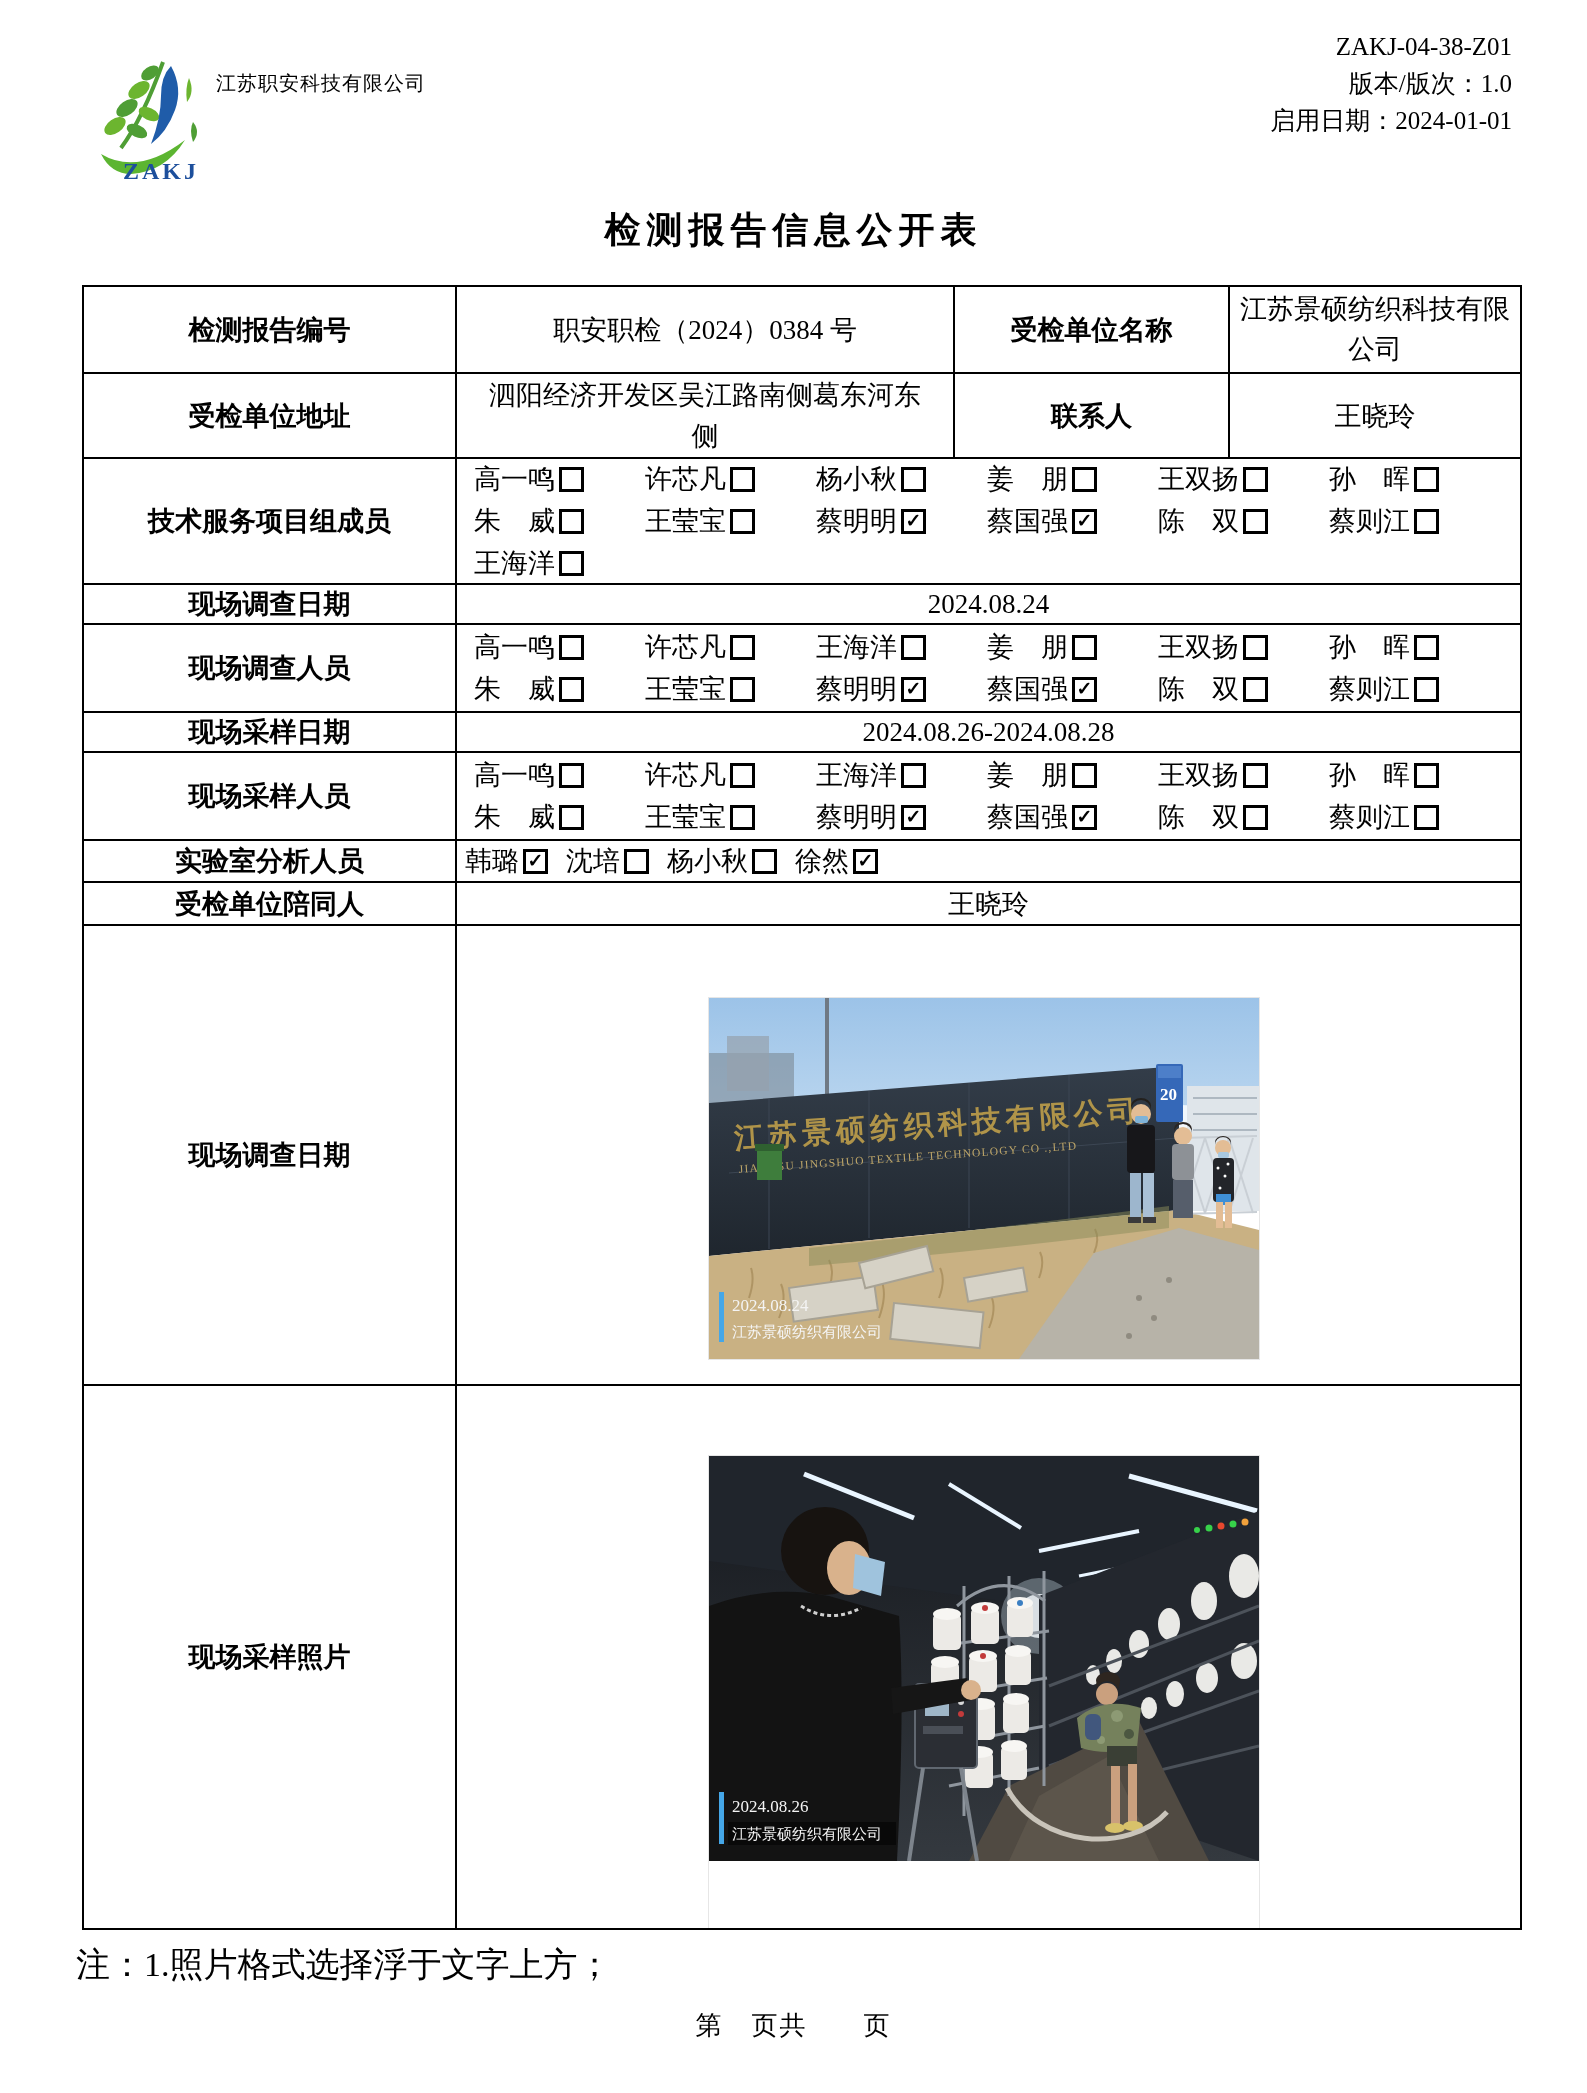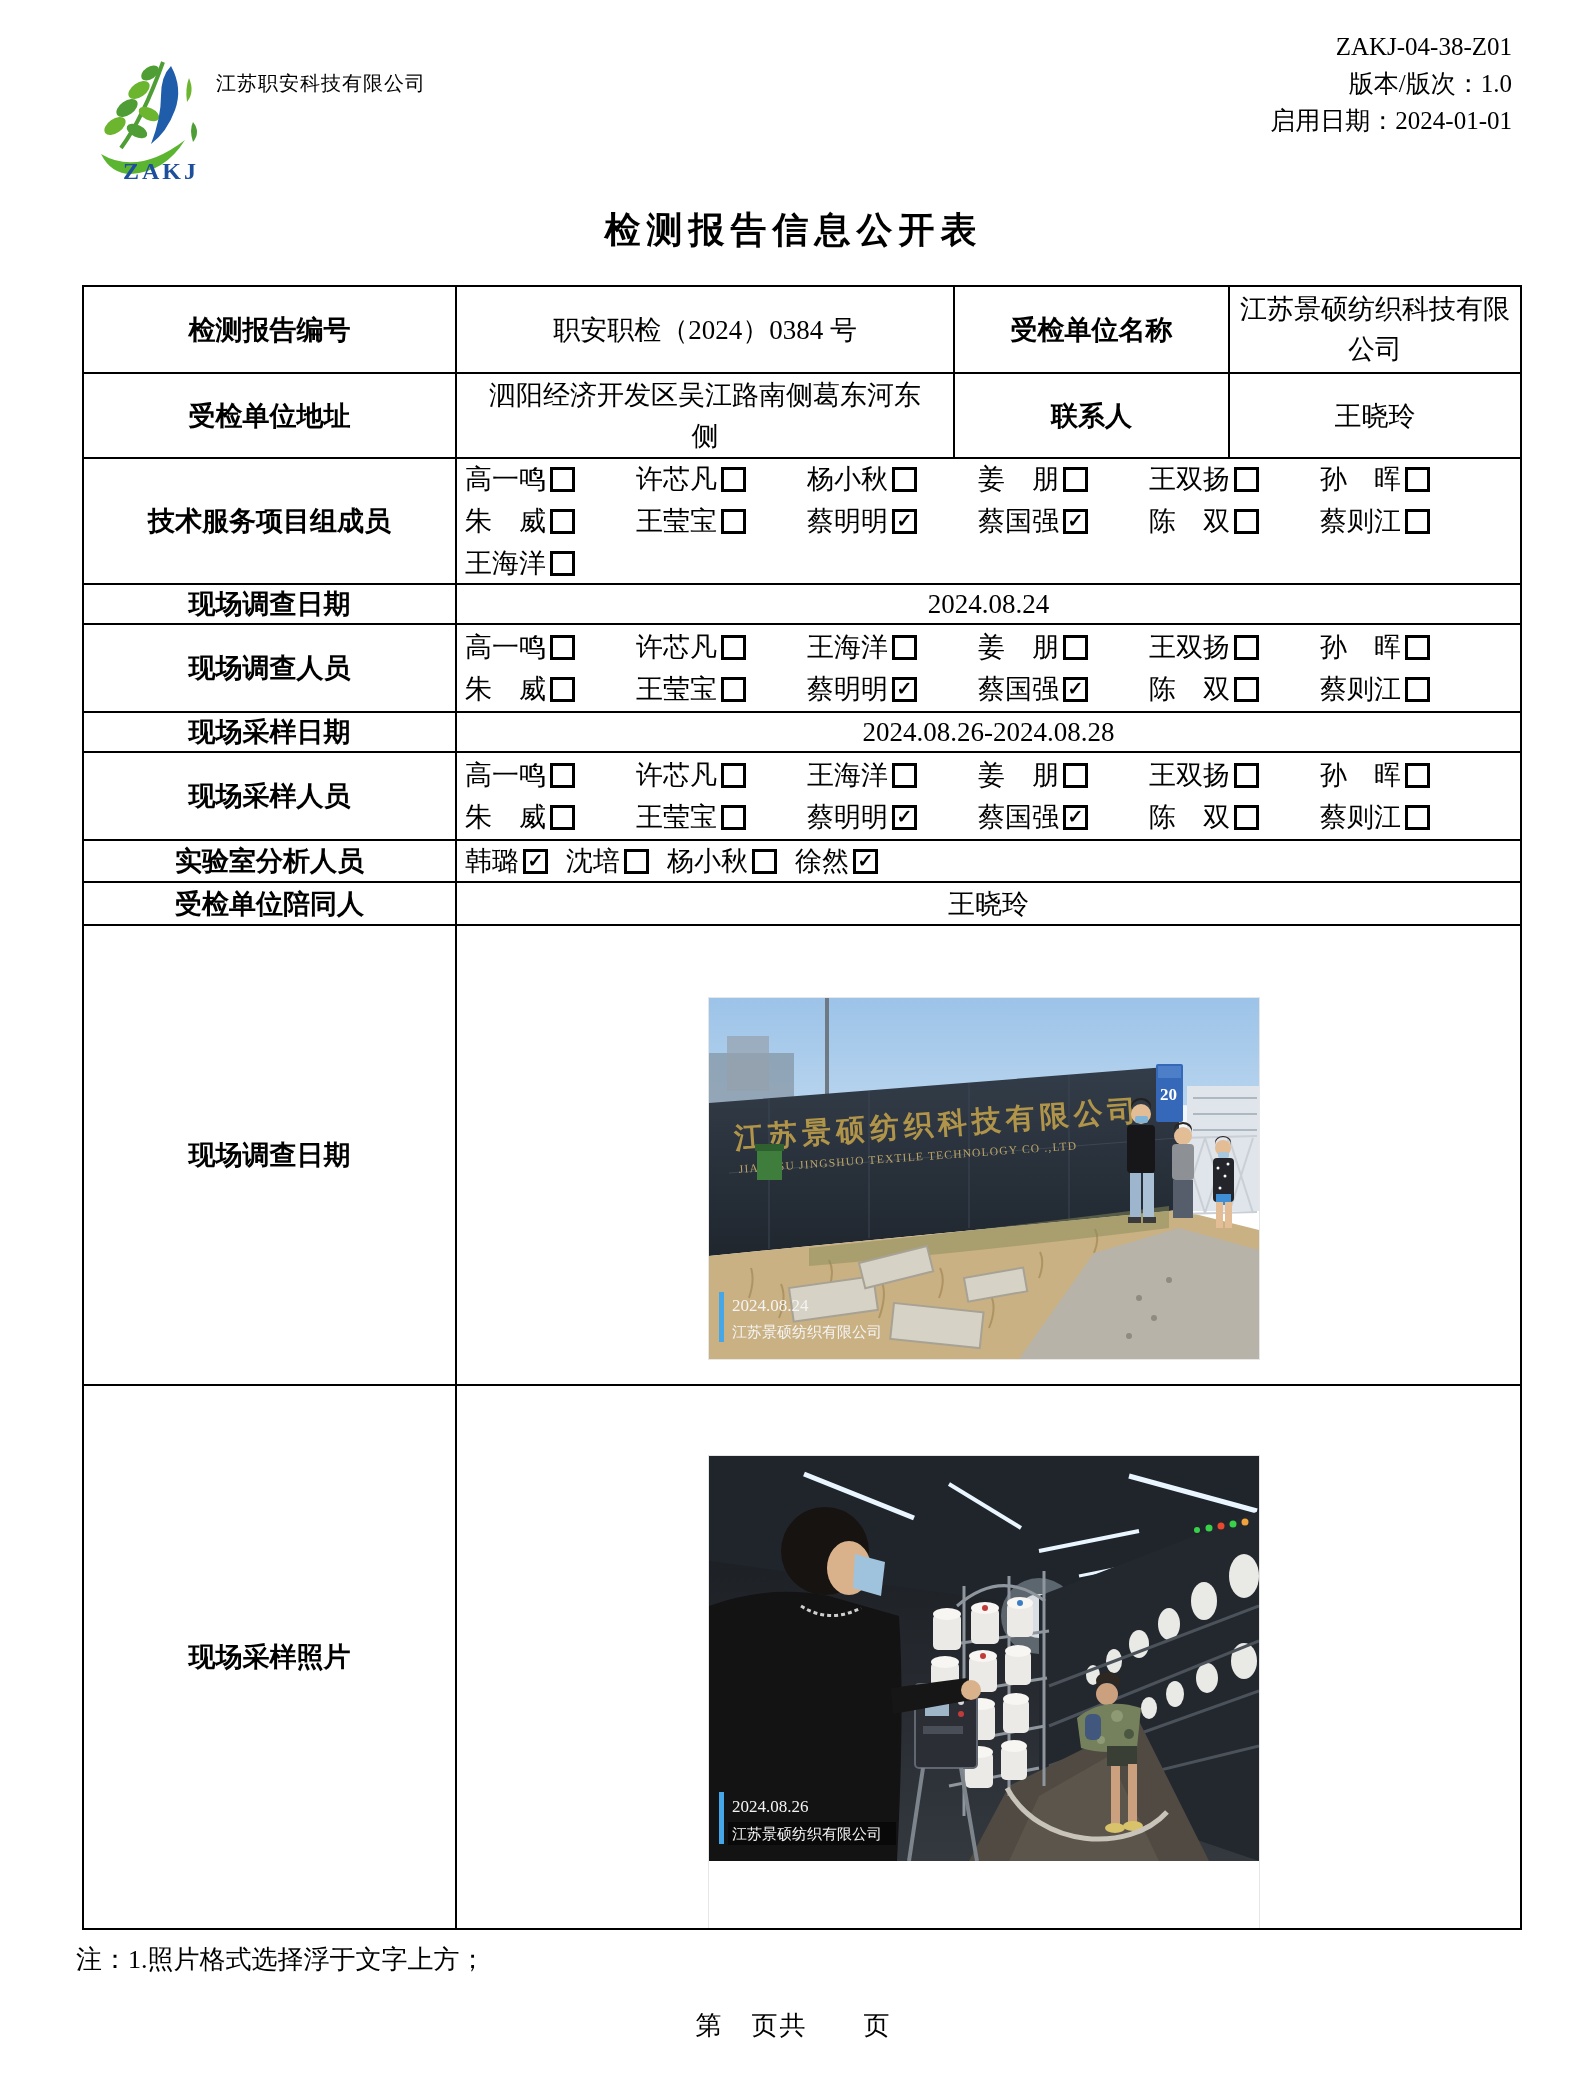--- a/index.html
+++ b/index.html
@@ -21,35 +21,35 @@
   td.lbl{font-weight:bold;text-align:center;}
   td.val{text-align:center;}
   .h-r1{height:87px}.h-r2{height:85px}.h-team{height:126px}.h-date{height:40px}
   .h-staff{height:88px}.h-lab{height:42px}.h-acc{height:43px}
   .h-photo1{height:460px}.h-photo2{height:544px}
   .small-val{font-size:25px;line-height:1.45;}
   .inner-wrap{display:inline-block;}
   .w-name{max-width:278px;}
   .w-addr{max-width:445px;line-height:1.5;}
   
-  .members-grid{display:grid;grid-template-columns:repeat(6,171px);padding-left:8px;
+  .members-grid{display:grid;grid-template-columns:repeat(6,171px);padding-left:17px;
     align-content:center;row-gap:6px;height:100%;box-sizing:border-box;}
   .members-flex{display:flex;align-items:center;gap:18px;padding-left:8px;height:100%;box-sizing:border-box;}
   .member{display:flex;align-items:center;height:36px;}
   .mname{white-space:pre;}
   .cb{display:inline-block;width:19px;height:19px;border:3px solid #000;margin-left:4px;
     text-align:center;line-height:18px;font-size:19px;font-weight:bold;box-sizing:content-box;flex:0 0 auto;}
   
   td.photo-cell{position:relative;}
   .photo{position:absolute;left:252px;box-shadow:0 0 0 1px #e6e6e6;}
   .photo.survey{top:72px;width:550px;height:361px;}
   .photo.sampling{top:70px;width:550px;height:491px;}
   .photo svg{display:block;}
   
-  .note{position:absolute;left:76px;top:1942px;font-size:26px;}
+  .note{position:absolute;left:76px;top:1942px;font-size:34px;}
   .pagefoot{position:absolute;left:0;top:2008px;width:100%;text-align:center;font-size:26px;letter-spacing:2px;}
 </style>
 </head>
 <body>
 
 <div class="page">
 
   <svg class="logo" viewBox="0 0 120 135">
     <g>
       <path d="M28,100 Q50,70 70,14" stroke="#4f9e35" stroke-width="4" fill="none"></path>

